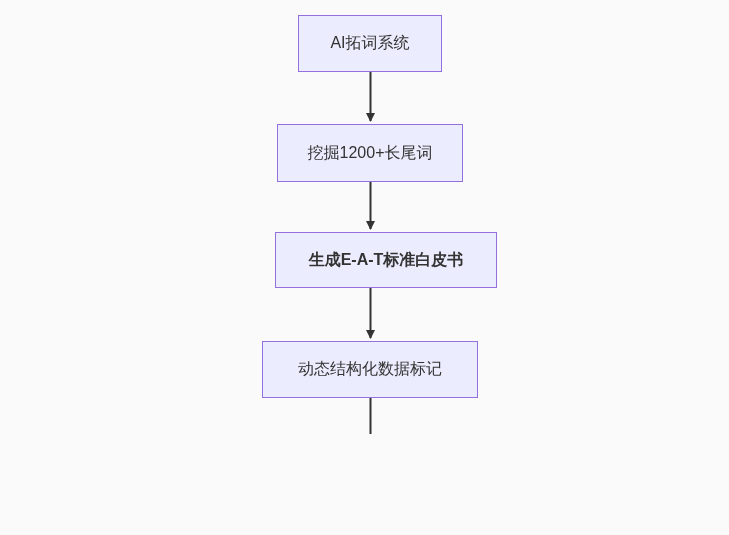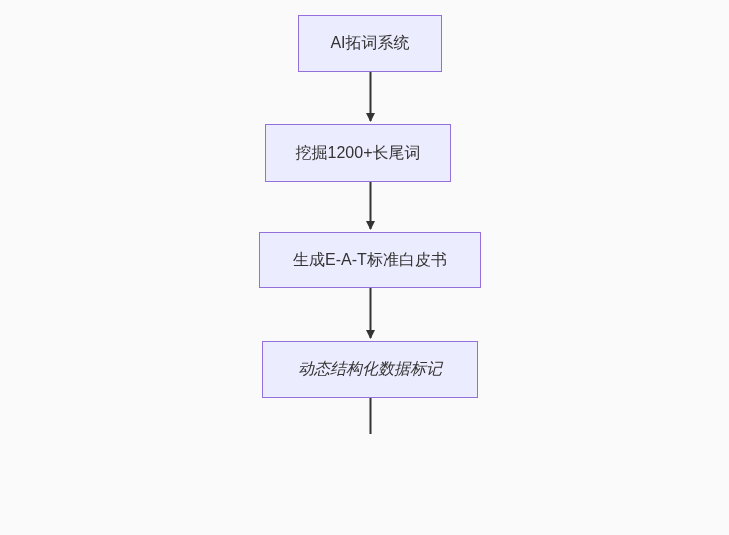--- a/index.html
+++ b/index.html
@@ -45,23 +45,23 @@
     color: var(--text);
     font-size: 16px;
     line-height: 1.3;
     display: flex;
     align-items: center;
     justify-content: center;
     text-align: center;
     white-space: nowrap;
   }
   .n1 { left: 298px; top: 15px;  width: 144px; height: 57px; }
-  .n2 { left: 265px; top: 124px; width: 186px; height: 58px; }
-  .n3 { left: 259px; top: 232px; width: 222px; height: 56px; }
-  .n4 { left: 262px; top: 341px; width: 216px; height: 57px; font-style: italic; }
+  .n2 { left: 277px; top: 124px; width: 186px; height: 58px; }
+  .n3 { left: 275px; top: 232px; width: 222px; height: 56px; font-weight: bold; }
+  .n4 { left: 262px; top: 341px; width: 216px; height: 57px; }
   .n5 { left: 255px; top: 450px; width: 230px; height: 56px; }
 </style>
 </head>
 <body>
 
 <div class="canvas">
 
   <svg class="edges" width="729" height="535" viewBox="0 0 729 535" xmlns="http://www.w3.org/2000/svg">
     <defs>
       <marker id="arrowhead" viewBox="0 0 10 10" refX="9" refY="5" markerWidth="10" markerHeight="9" markerUnits="userSpaceOnUse" orient="auto">

